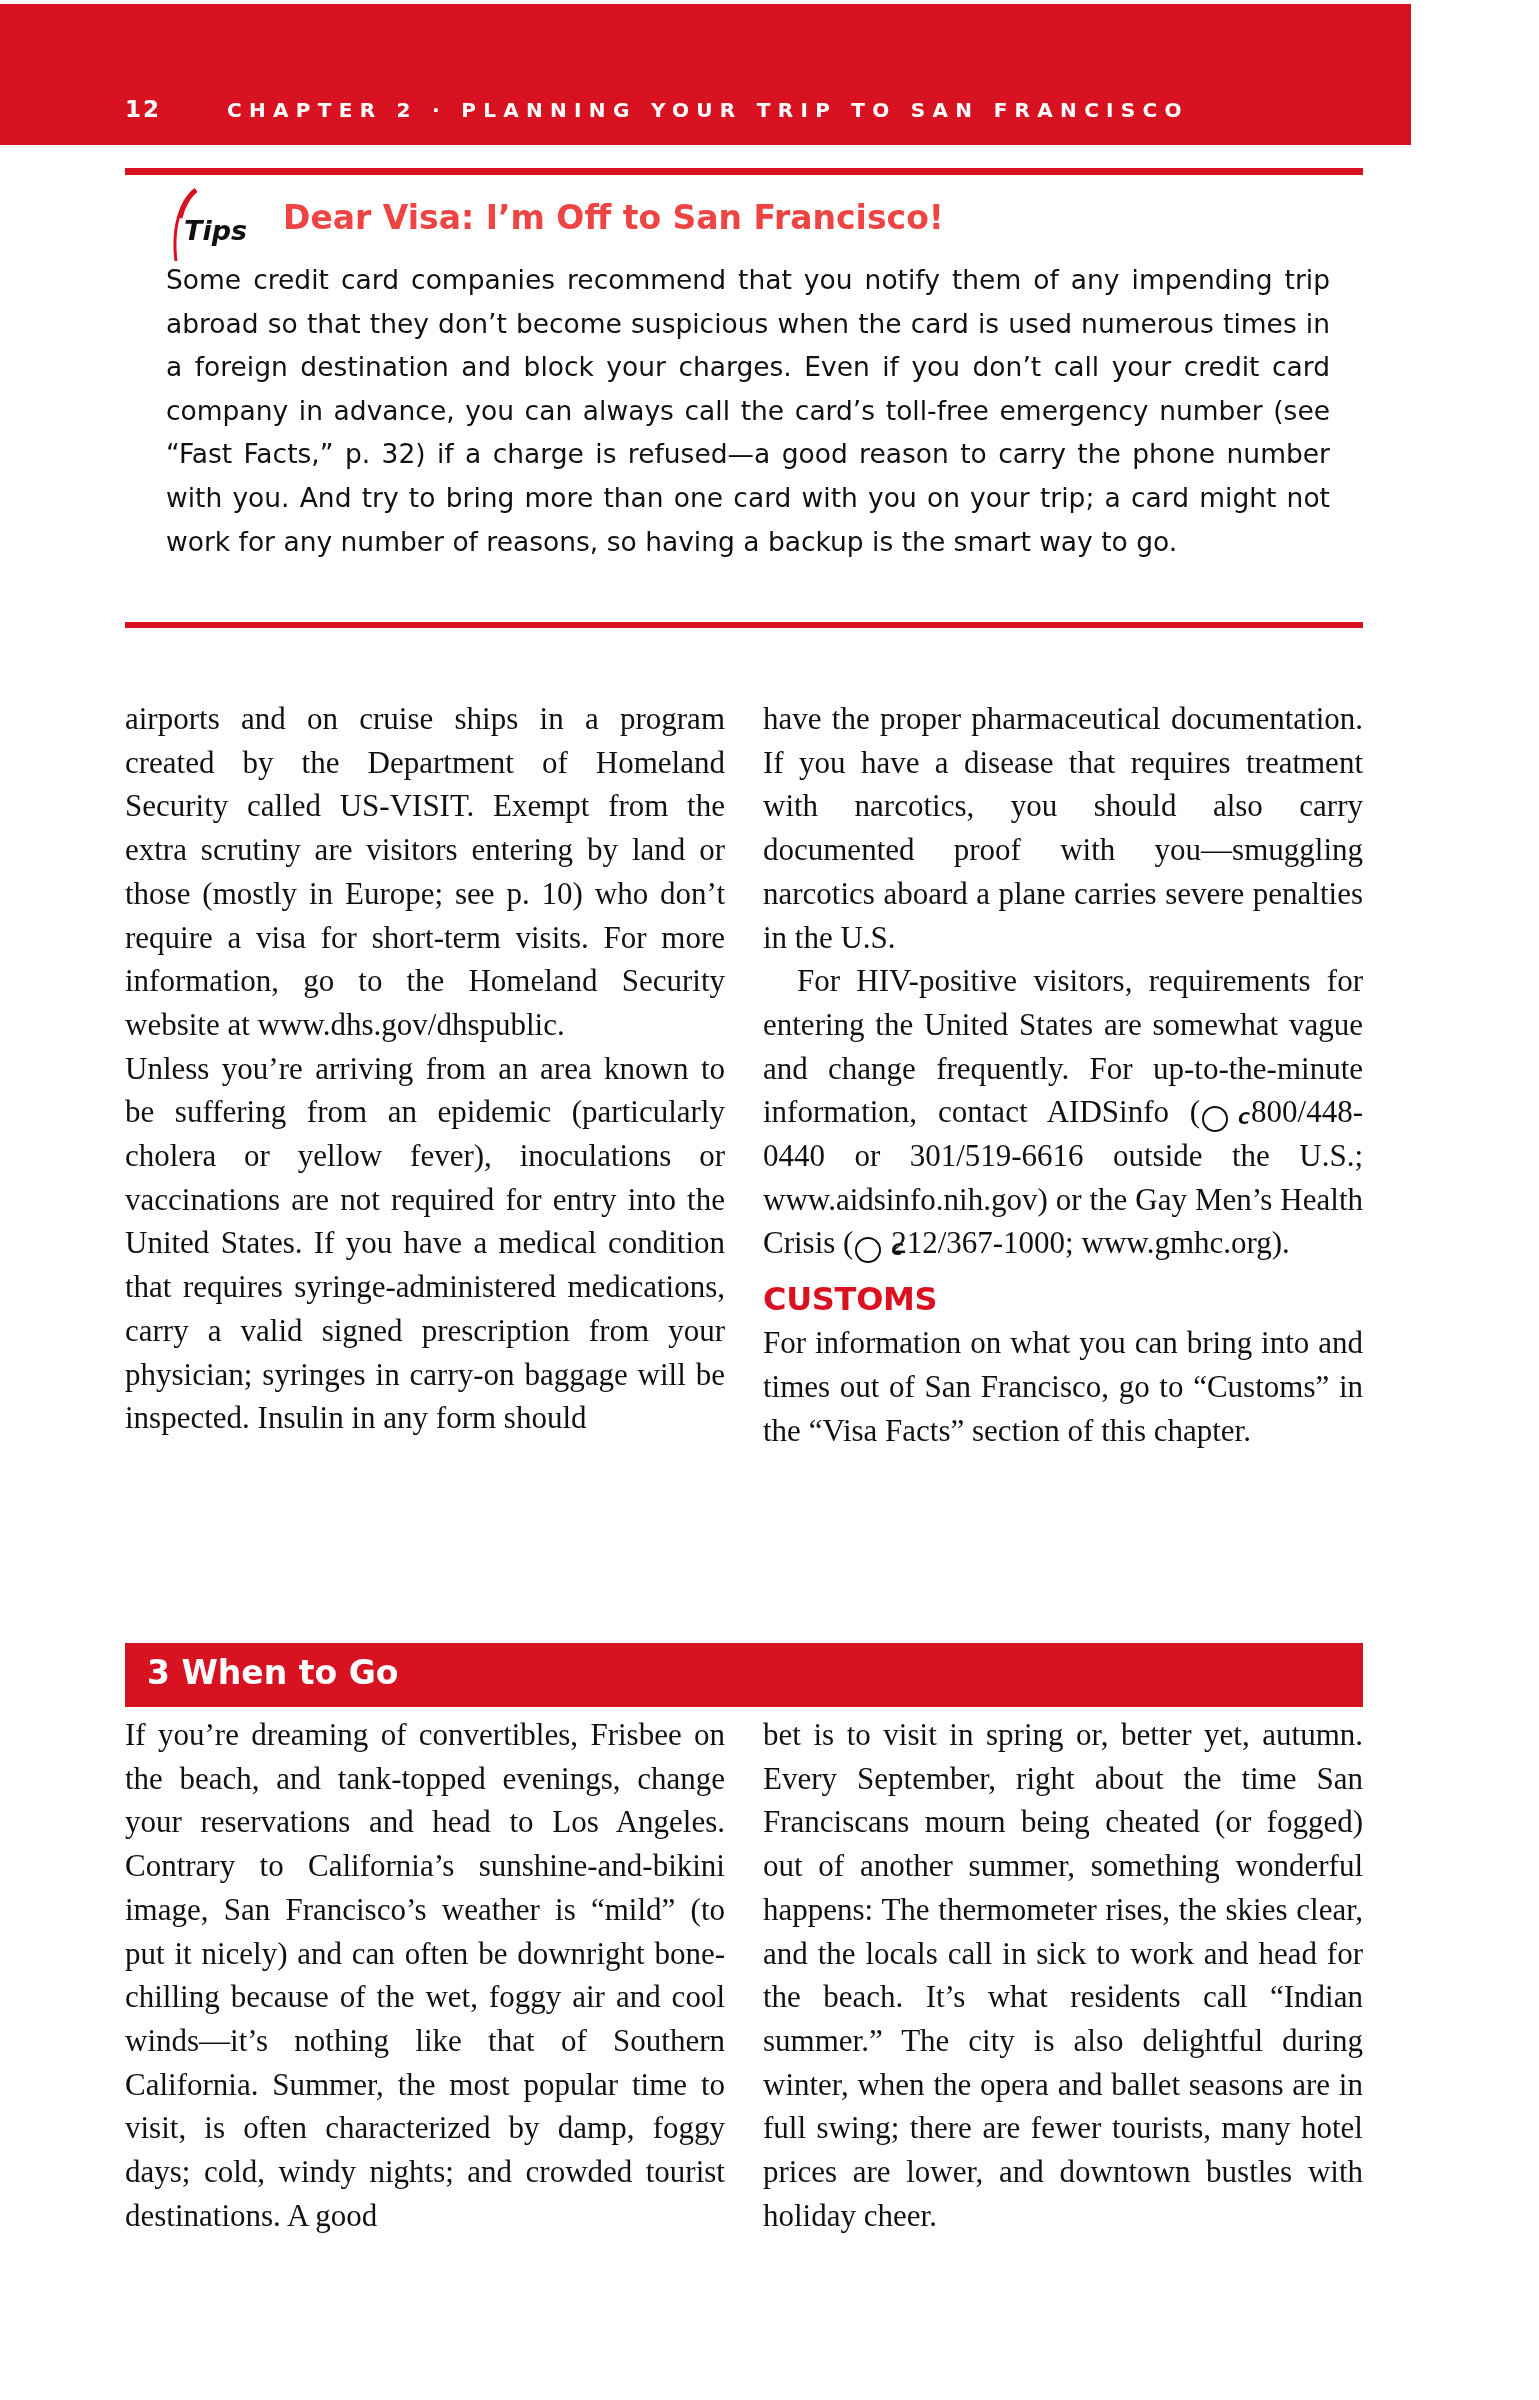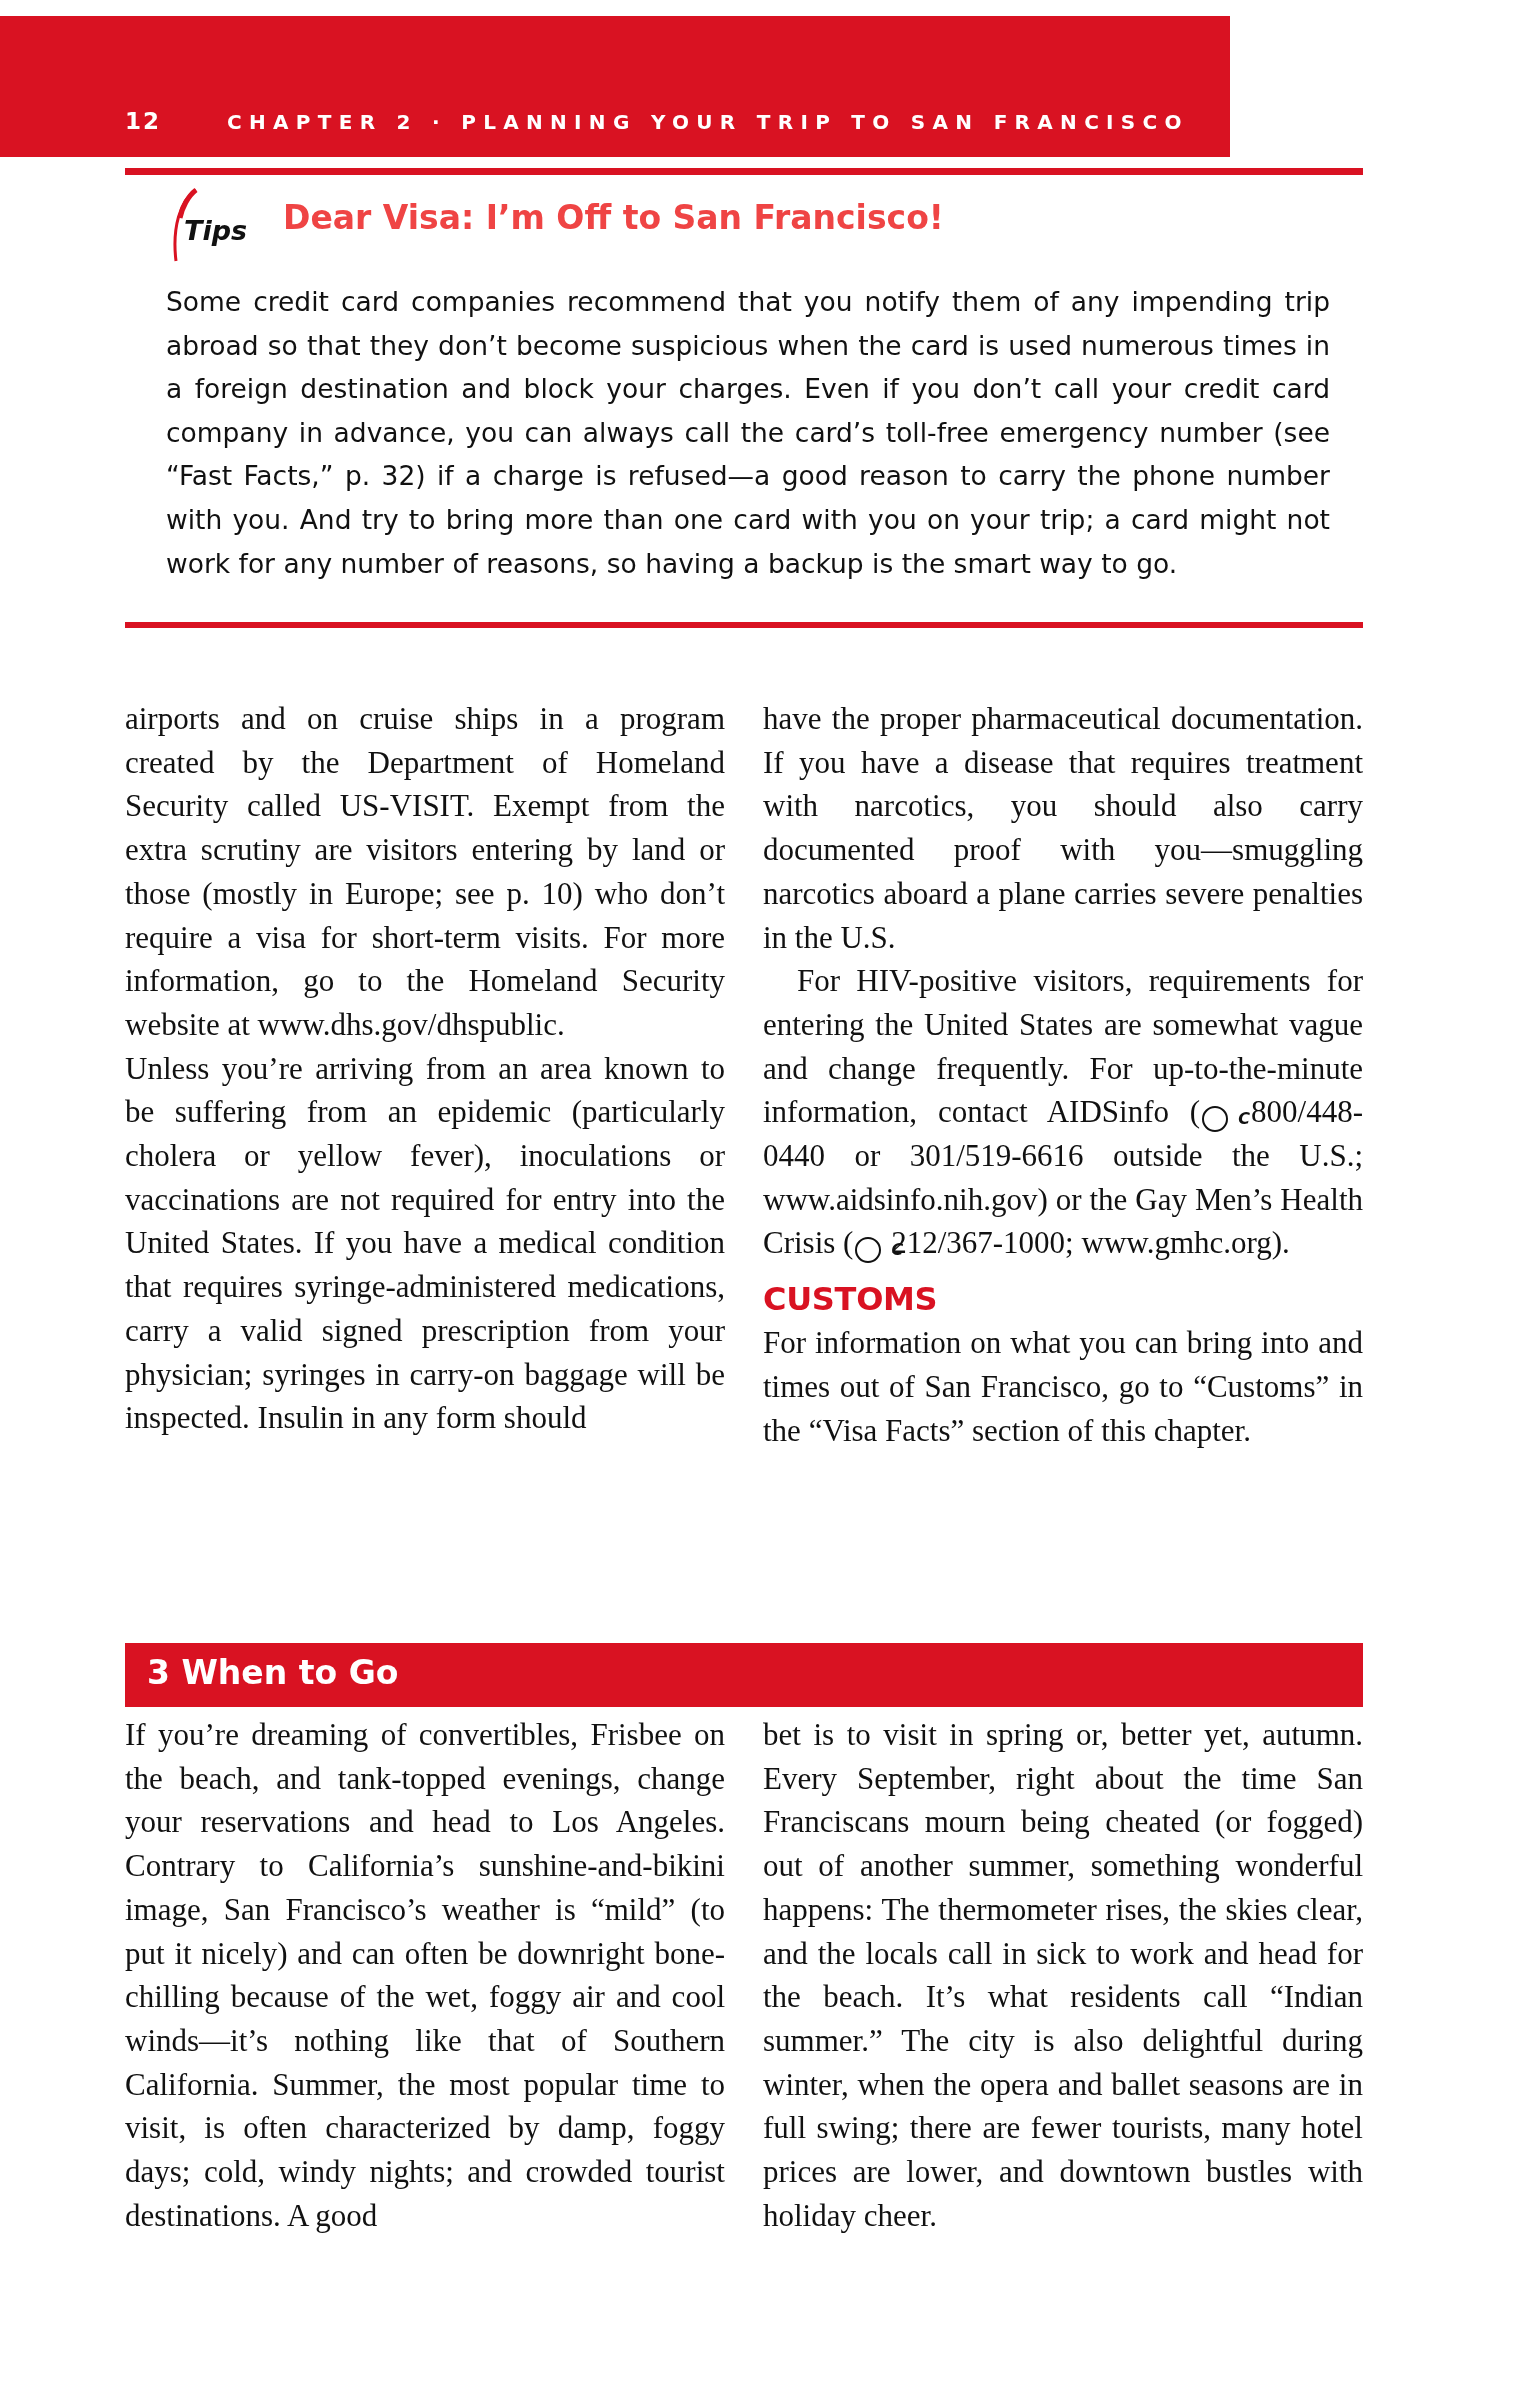--- a/index.html
+++ b/index.html
@@ -1,24 +1,24 @@
 <!DOCTYPE html>
 <html><head>
 <meta charset="utf-8">
 <style>
   html, body { margin:0; padding:0; background:#ffffff; }
   body { width:1539px; height:2400px; position:relative; overflow:hidden; }
-  .header { position:absolute; left:0; top:16px; width:1230px; height:141px; background:#d91222; }
+  .header { position:absolute; left:0; top:4px; width:1411px; height:141px; background:#d91222; }
   .header .pnum { position:absolute; left:125px; top:92px; color:#fff; font-family:"DejaVu Sans", sans-serif; font-size:23px; font-weight:bold; letter-spacing:2px; }
   .header .chap { position:absolute; left:227px; top:94px; color:#fff; font-family:"DejaVu Sans", sans-serif; font-size:20px; font-weight:bold; letter-spacing:7.3px; white-space:nowrap; }
   .rule { position:absolute; left:125px; width:1238px; background:#d91222; }
   .tip-icon { position:absolute; left:166px; top:188px; width:90px; height:75px; }
   .tip-icon svg { width:100%; height:100%; }
   .tip-title { position:absolute; left:283px; top:198px; color:#ef4444; font-family:"DejaVu Sans", sans-serif; font-size:33px; font-weight:bold; white-space:nowrap; }
-  .tip-body { position:absolute; left:166px; top:258px; width:1164px; font-family:"DejaVu Sans", sans-serif; font-size:26.5px; line-height:43.6px; color:#111; text-align:justify;margin-top:22px; }
+  .tip-body { position:absolute; left:166px; top:258px; width:1164px; font-family:"DejaVu Sans", sans-serif; font-size:26.5px; line-height:43.6px; color:#111; text-align:justify; }
   .col { position:absolute; width:600px; font-family:"Liberation Serif", serif; font-size:31px; line-height:43.7px; color:#111; text-align:justify; hyphens:none; }
   .col p { margin:0; }
   .col p.indent { text-indent:34px; }
   .col b { font-weight:normal; }
   .sec-head { font-family:"DejaVu Sans", sans-serif; color:#d91222; font-weight:bold; font-size:32px; line-height:44px; margin:12px 0 0 0; letter-spacing:-0.3px; }
   .phone-icon { display:inline-block; width:22px; height:22px; border:2px solid #111; border-radius:50%; text-align:center; font-size:16px; line-height:22px; font-family:"DejaVu Sans", sans-serif; font-weight:bold; font-style:italic; vertical-align:-2px; margin:0 2px; }
   .sec-bar { position:absolute; left:125px; top:1643px; width:1238px; height:64px; background:#d91222; }
   .sec-bar span { position:absolute; left:22px; top:10px; color:#fff; font-family:"DejaVu Sans", sans-serif; font-weight:bold; font-size:33px; white-space:nowrap;text-align:center; }
 </style>
 </head>

